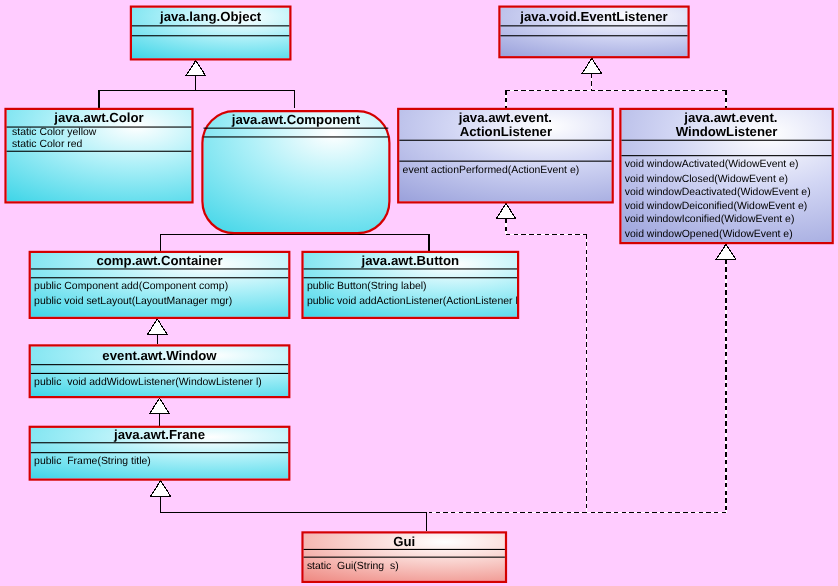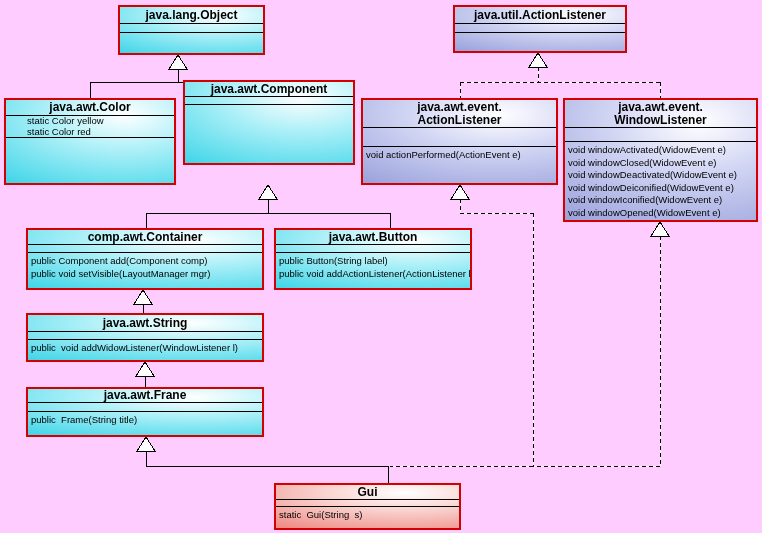--- a/index.html
+++ b/index.html
@@ -19,44 +19,44 @@
     z-index:1;
   }
   .theme-cyan{background:radial-gradient(ellipse 130% 120% at 70% 18%, #FFFFFF 0%, #AEF0F8 35%, #43D6E8 85%, #3CCFE4 100%);}
   .theme-lavender{background:radial-gradient(ellipse 130% 120% at 70% 18%, #FFFFFF 0%, #D2D6F4 35%, #9CA3DC 85%, #949CD8 100%);}
   .theme-red{background:radial-gradient(ellipse 130% 120% at 70% 18%, #FFFFFF 0%, #F9D2CE 35%, #EF8B84 85%, #EC817A 100%);}
   .sec-title{
     box-sizing:border-box;
     border-bottom:1px solid #000;
     display:flex;align-items:center;justify-content:center;
     font-weight:bold;font-size:12px;line-height:13px;
-    text-align:center;white-space:pre-line;
+    text-align:right;white-space:pre-line;
     color:#000;flex-shrink:0;
   }
   .sec-attrs{
     box-sizing:border-box;
     border-bottom:1px solid #000;
     font-size:9.5px;line-height:10.5px;
-    padding:0 21px;white-space:pre;overflow:hidden;
+    padding:0 5px;white-space:pre;overflow:hidden;
     color:#000;flex-shrink:0;
   }
   .sec-methods{
     box-sizing:border-box;flex:1;
     font-size:9.5px;line-height:12.5px;
     padding:2px 3px 0 3px;white-space:pre;overflow:hidden;
     color:#000;
   }
   
   .b-object{left:118px;top:5px;width:147px;height:50px;}
   .b-object .sec-title{height:17px}.b-object .sec-attrs{height:9px}
   .b-eventlistener{left:453px;top:5px;width:174px;height:48px;}
   .b-eventlistener .sec-title{height:17px}.b-eventlistener .sec-attrs{height:9px}
   .b-color{left:4px;top:98px;width:172px;height:87px;}
   .b-color .sec-title{height:16px}.b-color .sec-attrs{height:22px}
-  .b-component{left:183px;top:80px;width:172px;height:85px;}
+  .b-component{left:183px;top:100px;width:172px;height:113px;border-radius:30px;}
   .b-component .sec-title{height:15px}.b-component .sec-attrs{height:8px}
   .b-actionlistener{left:361px;top:98px;width:197px;height:87px;}
   .b-actionlistener .sec-title{height:28px}.b-actionlistener .sec-attrs{height:19px}
   .b-windowlistener{left:563px;top:98px;width:195px;height:124px;}
   .b-windowlistener .sec-title{height:28px}.b-windowlistener .sec-attrs{height:14px}
   .b-container{left:26px;top:228px;width:238px;height:62px;}
   .b-container .sec-title{height:15px}.b-container .sec-attrs{height:8px}
   .b-button{left:274px;top:228px;width:198px;height:62px;}
   .b-button .sec-title{height:15px}.b-button .sec-attrs{height:8px}
   .b-window{left:26px;top:313px;width:238px;height:49px;}
@@ -131,72 +131,72 @@
       </g>
     </svg>
 
   <div class="uml-box theme-cyan b-object">
     <div class="sec-title">java.lang.Object</div>
     <div class="sec-attrs"></div>
     <div class="sec-methods"></div>
   </div>
 
   <div class="uml-box theme-lavender b-eventlistener">
-    <div class="sec-title">java.util.ActionListener</div>
+    <div class="sec-title">java.void.EventListener</div>
     <div class="sec-attrs"></div>
     <div class="sec-methods"></div>
   </div>
 
   <div class="uml-box theme-cyan b-color">
     <div class="sec-title">java.awt.Color</div>
     <div class="sec-attrs">static Color yellow
 static Color red</div>
     <div class="sec-methods"></div>
   </div>
 
   <div class="uml-box theme-cyan b-component">
     <div class="sec-title">java.awt.Component</div>
     <div class="sec-attrs"></div>
   </div>
 
   <div class="uml-box theme-lavender b-actionlistener">
     <div class="sec-title">java.awt.event.
 ActionListener</div>
     <div class="sec-attrs"></div>
-    <div class="sec-methods">void actionPerformed(ActionEvent e)</div>
+    <div class="sec-methods">event actionPerformed(ActionEvent e)</div>
   </div>
 
   <div class="uml-box theme-lavender b-windowlistener">
     <div class="sec-title">java.awt.event.
 WindowListener</div>
     <div class="sec-attrs"></div>
     <div class="sec-methods">void windowActivated(WidowEvent e)
 void windowClosed(WidowEvent e)
 void windowDeactivated(WidowEvent e)
 void windowDeiconified(WidowEvent e)
 void windowIconified(WidowEvent e)
 void windowOpened(WidowEvent e)</div>
   </div>
 
   <div class="uml-box theme-cyan b-container">
     <div class="sec-title">comp.awt.Container</div>
     <div class="sec-attrs"></div>
     <div class="sec-methods">public Component add(Component comp)
-public void setVisible(LayoutManager mgr)</div>
+public void setLayout(LayoutManager mgr)</div>
   </div>
 
   <div class="uml-box theme-cyan b-button">
     <div class="sec-title">java.awt.Button</div>
     <div class="sec-attrs"></div>
     <div class="sec-methods">public Button(String label)
 public void addActionListener(ActionListener l)</div>
   </div>
 
   <div class="uml-box theme-cyan b-window">
-    <div class="sec-title">java.awt.String</div>
+    <div class="sec-title">event.awt.Window</div>
     <div class="sec-attrs"></div>
     <div class="sec-methods">public  void addWidowListener(WindowListener l)</div>
   </div>
 
   <div class="uml-box theme-cyan b-frame">
     <div class="sec-title">java.awt.Frane</div>
     <div class="sec-attrs"></div>
     <div class="sec-methods">public  Frame(String title)</div>
   </div>
 

